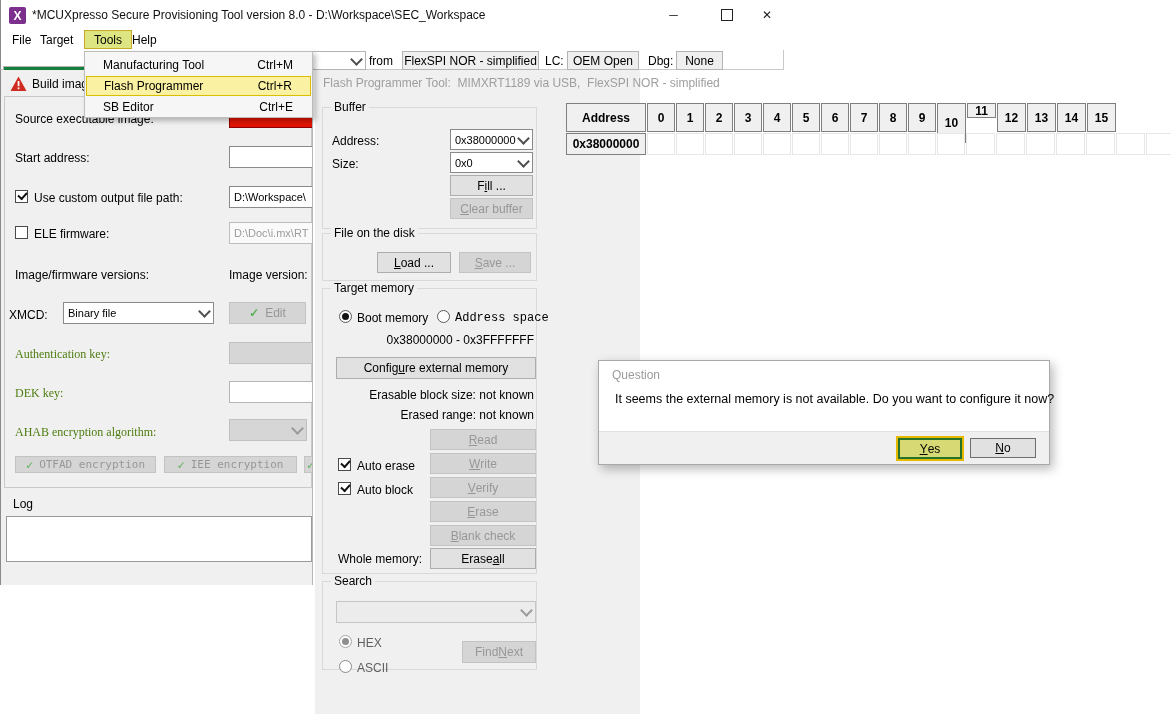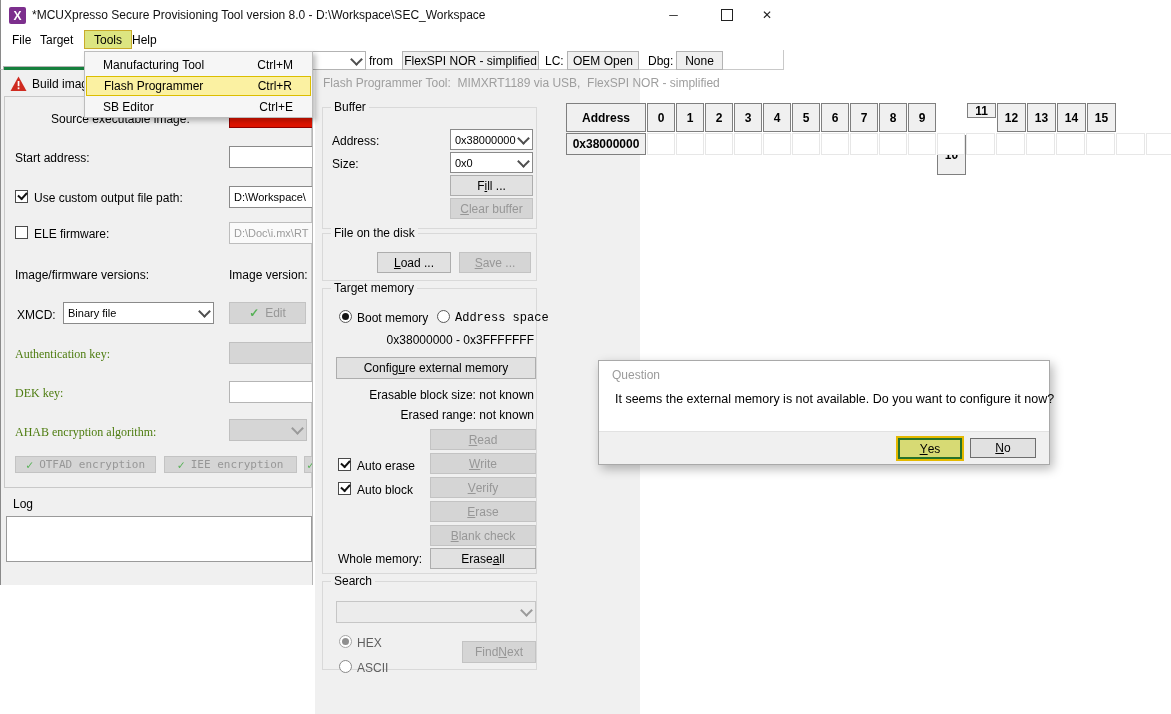--- a/index.html
+++ b/index.html
@@ -117,38 +117,38 @@
 
   <div id="build-panel">
     <svg class="abs" style="left:9px;top:6px;" width="17" height="16" viewBox="0 0 17 16">
       <path d="M8.5 0.5 L16.5 15 H0.5 Z" fill="#cf2b20"></path>
       <rect x="7.7" y="5" width="1.7" height="5.2" fill="#fff"></rect>
       <rect x="7.7" y="11.4" width="1.7" height="1.8" fill="#fff"></rect>
     </svg>
     <div class="lbl" style="left:31px;top:7px;">Build image</div>
     <div id="build-inner"></div>
 
-    <div class="lbl" style="left:14px;top:42px;margin-left:36px;">Source executable image:</div>
+    <div class="lbl" style="left:14px;top:42px;">Source executable image:</div>
     <div class="field" style="left:228px;top:36px;width:90px;height:22px;background:#de1400;border-color:#8e0000;"></div>
 
     <div class="lbl" style="left:14px;top:81px;">Start address:</div>
     <div class="field" style="left:228px;top:76px;width:90px;height:22px;"></div>
 
     <div class="cb checked" style="left:14px;top:120px;"></div>
     <div class="lbl" style="left:33px;top:121px;">Use custom output file path:</div>
     <div class="field" style="left:228px;top:116px;width:90px;height:22px;">D:\Workspace\</div>
 
     <div class="cb" style="left:14px;top:156px;"></div>
     <div class="lbl" style="left:33px;top:157px;">ELE firmware:</div>
     <div class="field dis" style="left:228px;top:152px;width:90px;height:22px;">D:\Doc\i.mx\RT</div>
 
     <div class="lbl" style="left:14px;top:198px;">Image/firmware versions:</div>
     <div class="lbl" style="left:228px;top:198px;">Image version:</div>
 
-    <div class="lbl" style="left:16px;top:238px;">XMCD:</div>
+    <div class="lbl" style="left:8px;top:238px;">XMCD:</div>
     <div class="field" style="left:62px;top:232px;width:151px;height:22px;">
       <span>Binary file</span>
       <span class="chev"></span>
     </div>
     <div class="btn dis" style="left:228px;top:232px;width:77px;height:22px;">
       <span class="greenchk">✓</span>
       <span>Edit</span>
     </div>
 
     <div class="lbl gray" style="left:14px;top:277px;">Authentication key:</div>
@@ -244,21 +244,21 @@
     <div class="ht-hcell" style="width:28px;height:29px;">0</div>
     <div class="ht-hcell" style="width:28px;height:29px;">1</div>
     <div class="ht-hcell" style="width:28px;height:29px;">2</div>
     <div class="ht-hcell" style="width:28px;height:29px;">3</div>
     <div class="ht-hcell" style="width:28px;height:29px;">4</div>
     <div class="ht-hcell" style="width:28px;height:29px;">5</div>
     <div class="ht-hcell" style="width:28px;height:29px;">6</div>
     <div class="ht-hcell" style="width:28px;height:29px;">7</div>
     <div class="ht-hcell" style="width:28px;height:29px;">8</div>
     <div class="ht-hcell" style="width:28px;height:29px;">9</div>
-    <div class="ht-hcell" style="width:29px;height:40px;margin-top:32px;">10</div>
+    <div class="ht-hcell" style="width:29px;height:40px;">10</div>
     <div class="ht-hcell" style="width:29px;height:15px;">11</div>
     <div class="ht-hcell" style="width:29px;height:29px;">12</div>
     <div class="ht-hcell" style="width:29px;height:29px;">13</div>
     <div class="ht-hcell" style="width:29px;height:29px;">14</div>
     <div class="ht-hcell" style="width:29px;height:29px;">15</div>
   </div>
   <div class="ht-row" style="left:558px;top:133px;">
     <div class="ht-acell" style="width:80px;height:22px;">0x38000000</div>
     <div class="ht-cell" style="width:28px;height:22px;"></div>
     <div class="ht-cell" style="width:28px;height:22px;"></div>

